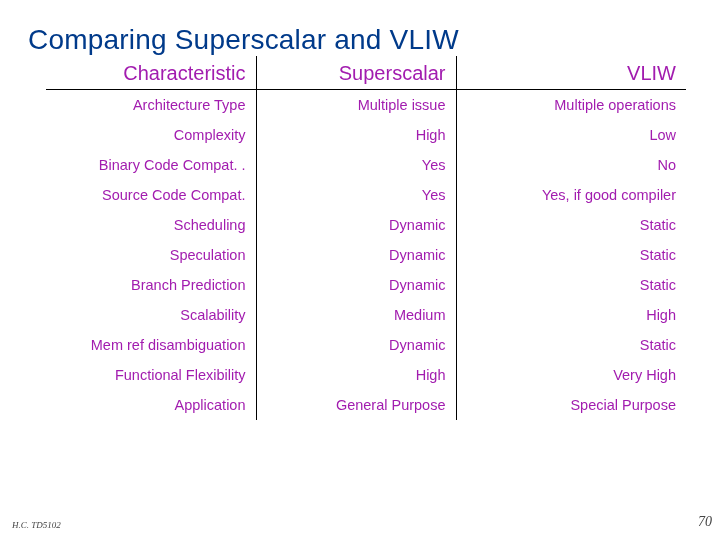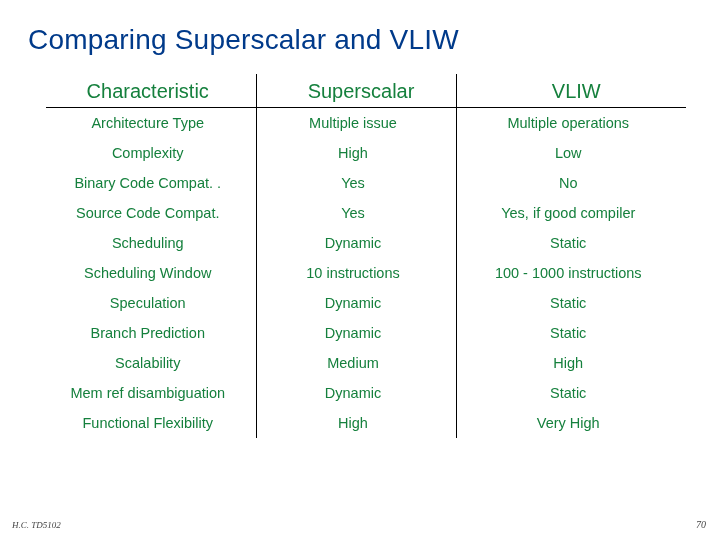--- a/index.html
+++ b/index.html
@@ -1,30 +1,30 @@
 <!DOCTYPE html>
 <html><head>
 <meta charset="utf-8">
 <style>
   * { box-sizing: border-box; margin: 0; padding: 0; }
   html, body { width: 720px; height: 540px; background: #fff; font-family: Arial, Helvetica, sans-serif; }
   .slide { width: 720px; height: 540px; position: relative; padding: 24px 28px 0 28px; }
-  .title { color: #003a8a; font-size: 28px; font-weight: 400; margin-bottom: 18px; letter-spacing: 0.2px; }
+  .title { color: #003a8a; font-size: 28px; font-weight: 400; letter-spacing: 0.2px; }
   table { border-collapse: collapse; margin-left: 18px; width: 640px; }
-  th, td { text-align: center; padding: 6px 10px 6px 4px; font-size: 14.5px; color: #15803d; margin-top: 12px; }
+  th, td { text-align: right; padding: 6px 10px 6px 4px; font-size: 14.5px; color: #a21caf; margin-top: 12px; }
   thead th { font-weight: 400; font-size: 20px; border-bottom: 1.5px solid #000; padding-bottom: 4px; }
   thead th + th { border-left: 1.5px solid #000; padding-left: 20px; }
   tbody td + td { border-left: 1.5px solid #000; padding-left: 4px; }
   tbody td { font-weight: 400; }
   tbody tr { height: 30px; }
   .col1 { width: 210px; }
   .col2 { width: 200px; }
   .col3 { width: 230px; }
   .footer-left { position: absolute; left: 12px; bottom: 10px; font-size: 9px; font-style: italic; color: #444; font-family: 'Times New Roman', serif; }
-  .footer-right { position: absolute; right: 14px; bottom: 10px; font-size: 10px; font-style: italic; color: #444; font-family: 'Times New Roman', serif; }
+  .footer-right { position: absolute; right: 8px; bottom: 10px; font-size: 14px; font-style: italic; color: #444; font-family: 'Times New Roman', serif; }
 </style>
 </head>
 <body>
 
 <div class="slide">
   <h1 class="title">Comparing Superscalar and VLIW</h1>
 
   <table>
     <colgroup>
         <col class="col1">
@@ -58,25 +58,20 @@
           <td>Source Code Compat.</td>
           <td>Yes</td>
           <td>Yes, if good compiler</td>
         </tr>
         <tr>
           <td>Scheduling</td>
           <td>Dynamic</td>
           <td>Static</td>
         </tr>
         <tr>
-          <td>Scheduling Window</td>
-          <td>10 instructions</td>
-          <td>100 - 1000 instructions</td>
-        </tr>
-        <tr>
           <td>Speculation</td>
           <td>Dynamic</td>
           <td>Static</td>
         </tr>
         <tr>
           <td>Branch Prediction</td>
           <td>Dynamic</td>
           <td>Static</td>
         </tr>
         <tr>
@@ -87,18 +82,23 @@
         <tr>
           <td>Mem ref disambiguation</td>
           <td>Dynamic</td>
           <td>Static</td>
         </tr>
         <tr>
           <td>Functional Flexibility</td>
           <td>High</td>
           <td>Very High</td>
         </tr>
+        <tr>
+          <td>Application</td>
+          <td>General Purpose</td>
+          <td>Special Purpose</td>
+        </tr>
       </tbody>
   </table>
 
   <div class="footer-left">H.C.  TD5102</div>
   <div class="footer-right">70</div>
 </div>
 
 </body></html>

